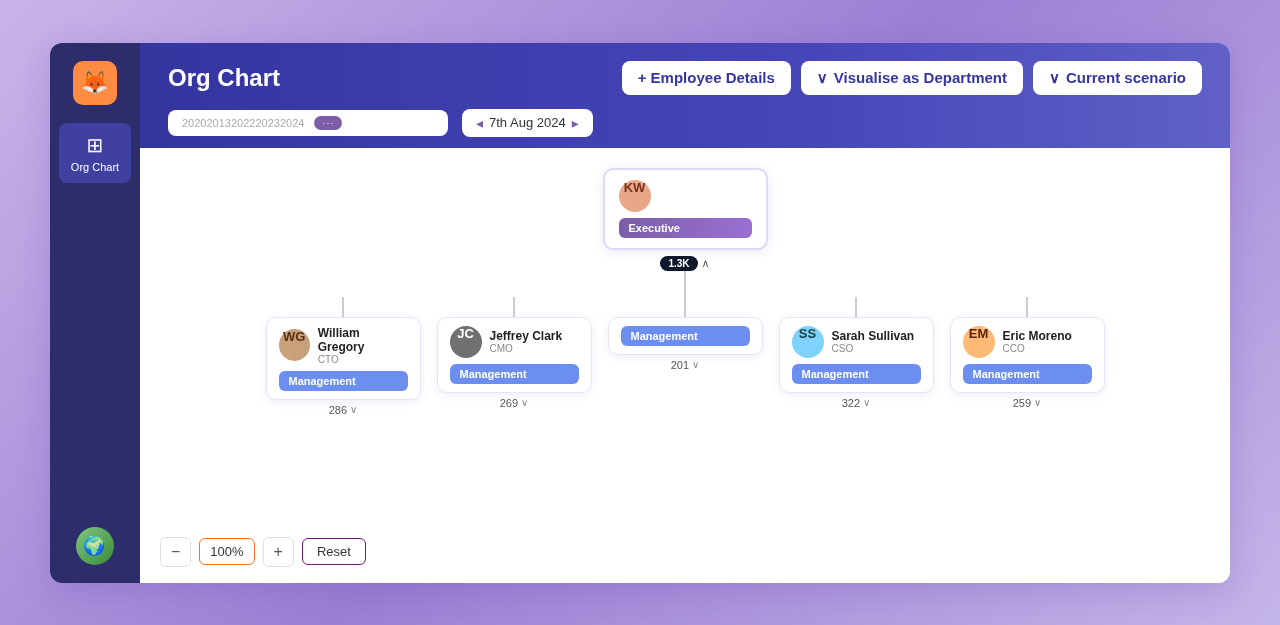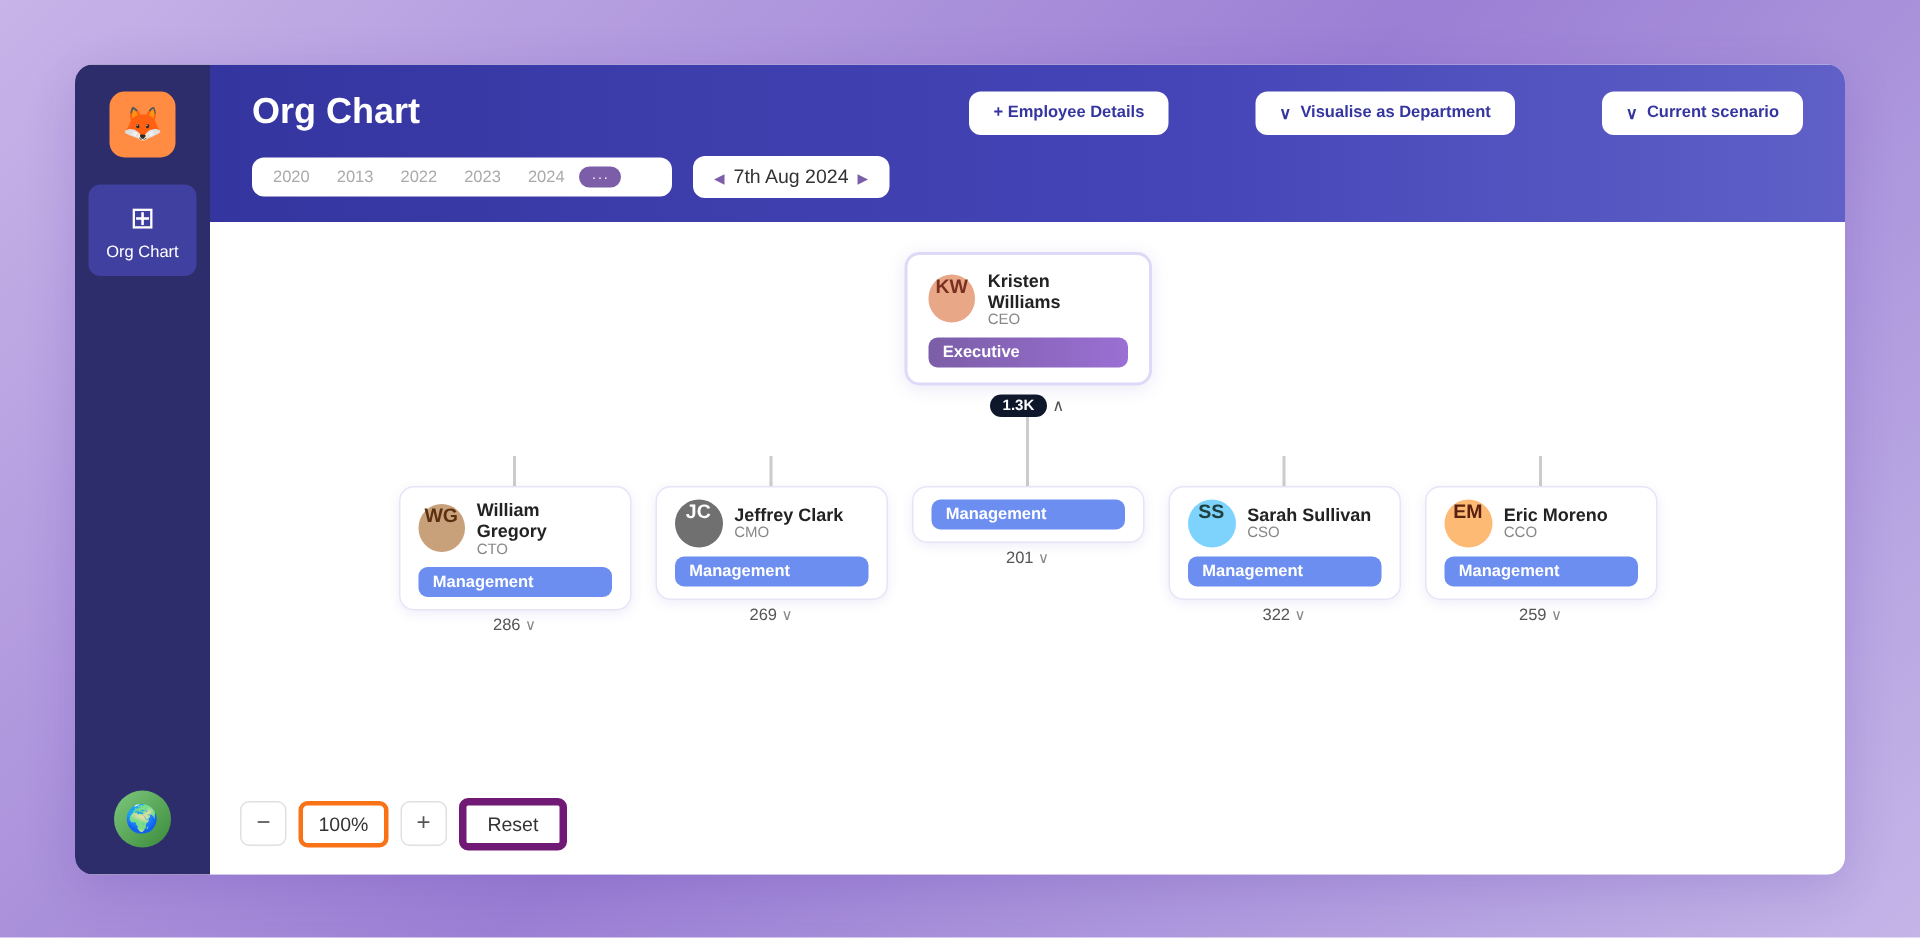--- a/index.html
+++ b/index.html
@@ -97,48 +97,46 @@
     .header-actions {
       display: flex;
       gap: 10px;
     }
     .header-btn {
       background: white;
       color: #3535a0;
       border: none;
       border-radius: 8px;
       padding: 8px 16px;
-      font-size: 11px;
+      font-size: 15px;
       font-weight: 600;
       cursor: pointer;
       display: flex;
       align-items: center;
       gap: 6px;
-      margin-left: 48px;
     }
     .header-controls {
       display: flex;
       align-items: center;
       gap: 14px;
       padding-bottom: 0;
     }
     .timeline-bar {
       background: white;
       border-radius: 8px;
       padding: 6px 14px;
       display: flex;
       align-items: center;
       gap: 10px;
       font-size: 12px;
       color: #666;
       min-width: 280px;
     }
     .timeline-years {
       display: flex;
-      gap: 18px;
       color: #aaa;
       font-size: 11px;
     }
     .timeline-thumb {
       width: 28px;
       height: 14px;
       background: #7b5ea7;
       border-radius: 7px;
       position: relative;
     }
@@ -298,27 +296,27 @@
       cursor: pointer;
       font-size: 16px;
       color: #555;
       font-weight: 300;
     }
     .zoom-value {
       font-size: 13px;
       color: #333;
       font-weight: 500;
       background: white;
-      border: 3px solid #f97316;
+      border: 1px solid #f97316;
       border-radius: 6px;
       padding: 5px 10px;
     }
     .reset-btn {
       background: white;
-      border: 5px solid #701a75;
+      border: 1px solid #701a75;
       border-radius: 6px;
       padding: 5px 14px;
       cursor: pointer;
       font-size: 13px;
       color: #333;
     }
     
     .avatar-circle {
       width: 32px; height: 32px;
       border-radius: 50%;
@@ -390,24 +388,20 @@
     </div>
 
     <div class="content">
       <div class="org-chart-area">
 
         <div class="ceo-card">
           <div class="card-header">
             <div class="avatar-circle ceo">
               <span>KW</span>
             </div>
-            <div>
-              <div class="card-name">Kristen Williams</div>
-              <div class="card-role">CEO</div>
-            </div>
           </div>
           <div class="card-dept-badge badge-executive">Executive</div>
         </div>
         <div class="expand-btn">
           <span class="expand-count">1.3K</span>
           <span>∧</span>
         </div>
 
         <div class="connector-v"></div>
 

